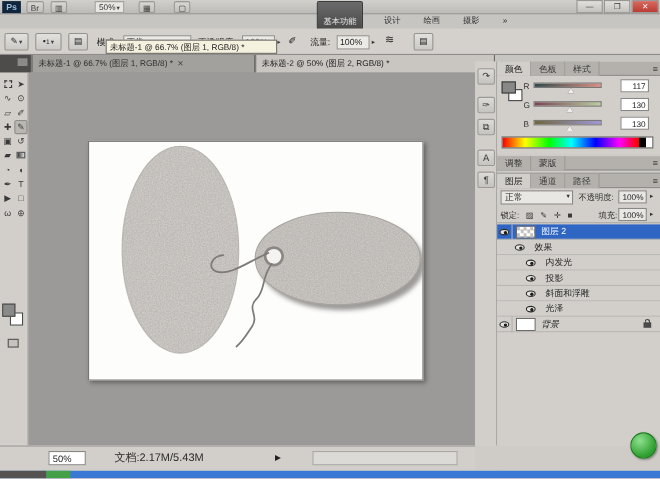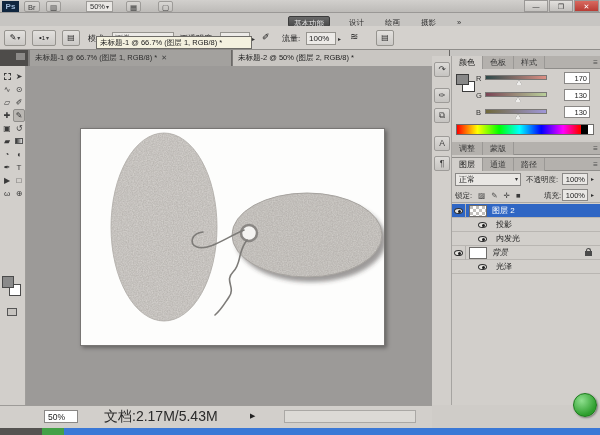--- a/index.html
+++ b/index.html
@@ -10,21 +10,21 @@
   
   .titlebar { position:absolute; left:0; top:0; width:600px; height:13px;
     background:linear-gradient(#d2d0cd,#bdbbb8); border-bottom:1px solid #9a9896; }
   .pslogo { position:absolute; left:2px; top:1px; width:17px; height:11px; background:#10263f;
     color:#9fb9d8; font-size:8px; font-weight:bold; text-align:center; line-height:11px; }
   .tb-icon { position:absolute; top:1px; height:11px; padding:0 3px; font-size:7.5px; line-height:11px;
     color:#3c3c3c; background:linear-gradient(#d9d7d4,#c2c0bd); border:1px solid #9d9b98; border-radius:2px; }
   .tb-car { font-size:6px; color:#444; margin-left:1px; }
   .tb-zoom { position:absolute; top:1px; height:11px; padding:0 3px; font-size:7.5px; line-height:10px;
     background:#e9e7e4; border:1px solid #9d9b98; color:#333; }
-  .ws { position:absolute; top:16px; height:11px; padding:1px 5px; font-size:7.5px; line-height:11px; color:#2e2e2e; }
+  .ws { position:absolute; top:1px; height:11px; padding:12px 5px; font-size:7.5px; line-height:11px; color:#2e2e2e; }
   .ws.active { background:linear-gradient(#6a6a6a,#4a4a4a); color:#e8e8e8; border:1px solid #3b3b3b; border-radius:2px; }
   .winbtn { position:absolute; top:0; width:24px; height:12px; text-align:center; font-size:7px; line-height:12px;
     color:#333; background:linear-gradient(#e2e0dd,#c4c2bf); border:1px solid #9a9896; }
   .winbtn.close { background:linear-gradient(#d86a60,#b93c34); color:#fff; }
 
   
   .menubar { position:absolute; left:0; top:13px; width:600px; height:13px; background:#d0cdc9;
     border-bottom:1px solid #a3a19e; }
   .menu-item { display:inline-block; padding:0 6px; font-size:8.5px; line-height:13px; color:#1d1d1d; }
 
@@ -126,21 +126,21 @@
   .minilock::before { content:""; position:absolute; left:1px; top:-3px; width:3px; height:3px;
     border:1px solid #4a4a4a; border-bottom:none; border-radius:3px 3px 0 0; }
   .layers-bottom { position:absolute; left:0; bottom:0; width:148px; height:14px; background:#c9c6c2;
     border-top:1px solid #9a9895; text-align:right; }
   .lb-icon { display:inline-block; width:14px; font-size:8px; line-height:13px; color:#3c3c3c; text-align:center; }
 
   
   .statusbar { position:absolute; left:0; top:405px; width:432px; height:23px; background:#d2cfcb; border-top:1px solid #9d9b98; }
   .status-zoom { position:absolute; left:44px; top:4px; width:34px; height:13px; background:#fff;
     border:1px solid #8a8886; font-size:8.5px; line-height:12px; padding-left:3px; }
-  .status-doc { position:absolute; left:104px; top:4px; font-size:14px; line-height:13px; color:#2a2a2a; }
+  .status-doc { position:absolute; left:104px; top:4px; font-size:10px; line-height:13px; color:#2a2a2a; }
   .status-flyout { position:absolute; left:250px; top:6px; font-size:7px; color:#222; }
   .status-field { position:absolute; left:284px; top:4px; width:132px; height:13px; background:#dcdad6; border:1px solid #aaa8a5; }
   .dock-bottom-fill { position:absolute; left:432px; top:405px; width:168px; height:23px; background:#cfccc8; }
   .taskbar { position:absolute; left:0; top:428px; width:600px; height:7px; background:#3a78d6; }
   .taskbar-start { position:absolute; left:0; top:0; width:42px; height:7px; background:#555351; }
   .taskbar-item { position:absolute; left:42px; top:0; width:22px; height:7px; background:#43a047; }
   .green-badge { position:absolute; left:573px; top:393px; width:24px; height:24px; border-radius:50%;
     background:radial-gradient(circle at 35% 30%, #8fe08f, #2d9e2d 70%); border:1px solid #1d7a1d;
     box-shadow:1px 1px 2px rgba(0,0,0,.4); z-index:60; }
 </style>
@@ -270,21 +270,21 @@
         <div class="panel-tabs">
           <span class="ptab active">颜色</span><span class="ptab">色板</span><span class="ptab">样式</span>
           <span class="pmenu">≡</span>
         </div>
         <span class="cswatch-fg"></span>
         <span class="cswatch-bg"></span>
         <div class="crow" style="top:16px">
           <span class="clabel">R</span>
           <span class="ctrack" style="background:linear-gradient(90deg,#2e4a4a,#dd8f84)"></span>
           <span class="cthumb" style="left:40px"></span>
-          <span class="cval">170</span>
+          <span class="cval">117</span>
         </div>
         <div class="crow" style="top:33px">
           <span class="clabel">G</span>
           <span class="ctrack" style="background:linear-gradient(90deg,#7a4455,#b9cf9a)"></span>
           <span class="cthumb" style="left:39px"></span>
           <span class="cval">130</span>
         </div>
         <div class="crow" style="top:50px">
           <span class="clabel">B</span>
           <span class="ctrack" style="background:linear-gradient(90deg,#6f683a,#9f97d8)"></span>
@@ -321,44 +321,56 @@
         </div>
         <div class="lrows">
           <div class="lrow sel">
             <span class="eyebox">
                 <span class="eye"></span>
               </span>
             <span class="thumb checker"></span>
             <span class="lname">图层 2</span>
           </div>
           <div class="lrow">
+            <span class="eyebox" style="left:14px;border:none">
+                <span class="eye"></span>
+              </span>
+            <span class="lname" style="left:34px">效果</span>
+          </div>
+          <div class="lrow">
             <span class="eyebox" style="left:24px;border:none">
                 <span class="eye"></span>
               </span>
+            <span class="lname" style="left:44px">内发光</span>
+          </div>
+          <div class="lrow">
+            <span class="eyebox" style="left:24px;border:none">
+                <span class="eye"></span>
+              </span>
             <span class="lname" style="left:44px">投影</span>
           </div>
           <div class="lrow">
             <span class="eyebox" style="left:24px;border:none">
                 <span class="eye"></span>
               </span>
-            <span class="lname" style="left:44px">内发光</span>
+            <span class="lname" style="left:44px">斜面和浮雕</span>
+          </div>
+          <div class="lrow">
+            <span class="eyebox" style="left:24px;border:none">
+                <span class="eye"></span>
+              </span>
+            <span class="lname" style="left:44px">光泽</span>
           </div>
           <div class="lrow">
             <span class="eyebox">
                 <span class="eye"></span>
               </span>
             <span class="thumb white"></span>
             <span class="lname italic">背景</span>
             <span class="minilock"></span>
-          </div>
-          <div class="lrow">
-            <span class="eyebox" style="left:24px;border:none">
-                <span class="eye"></span>
-              </span>
-            <span class="lname" style="left:44px">光泽</span>
           </div>
         </div>
         <div class="layers-bottom">
           <span class="lb-icon">∞</span>
           <span class="lb-icon" style="font-style:italic">fx</span>
           <span class="lb-icon">◙</span>
           <span class="lb-icon">◐</span>
           <span class="lb-icon">▤</span>
           <span class="lb-icon">❏</span>
           <span class="lb-icon">⌧</span>

